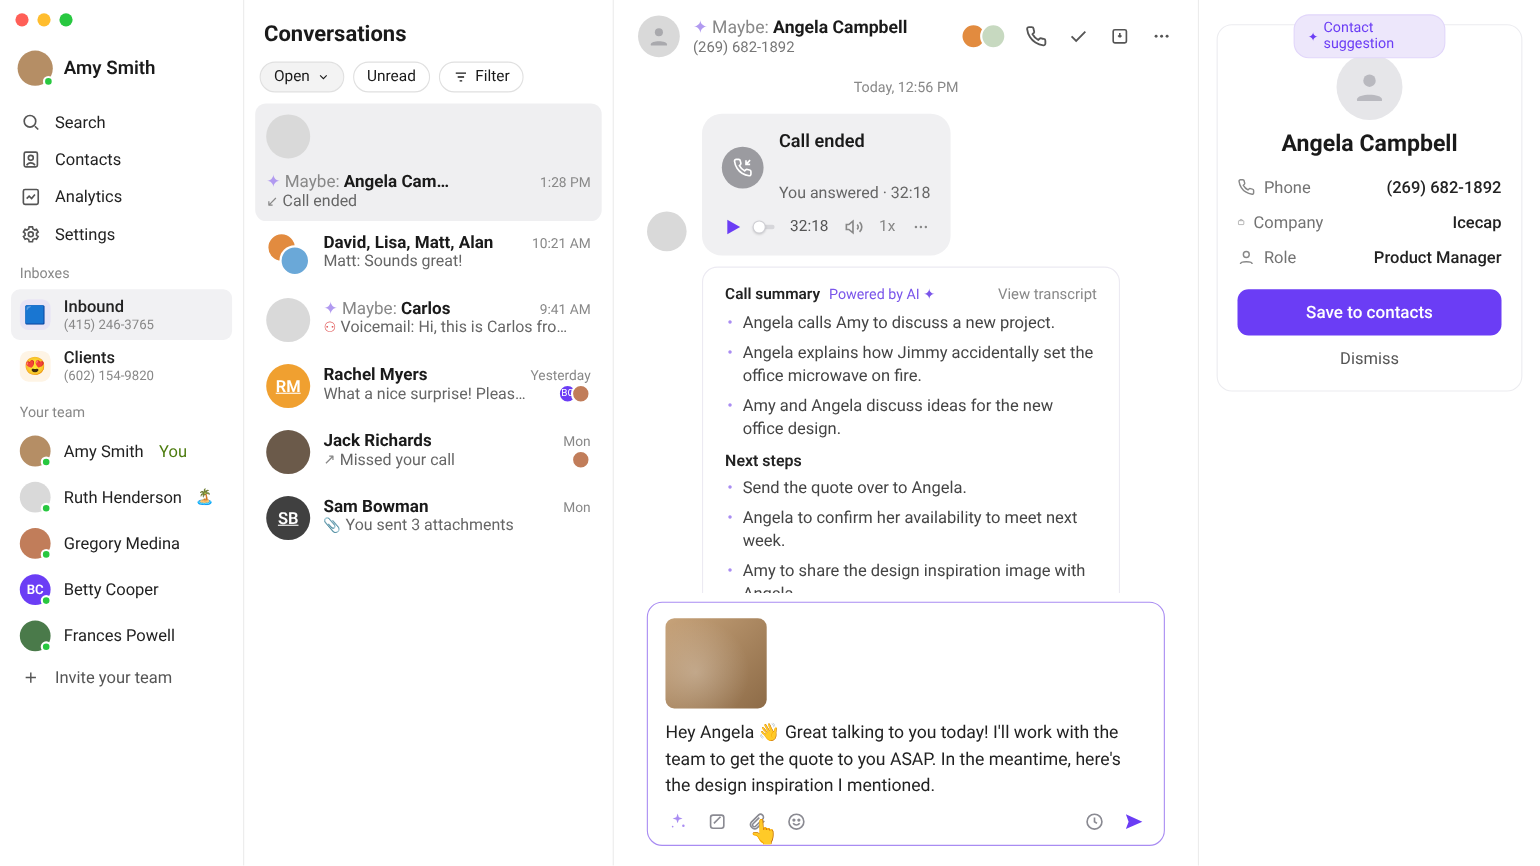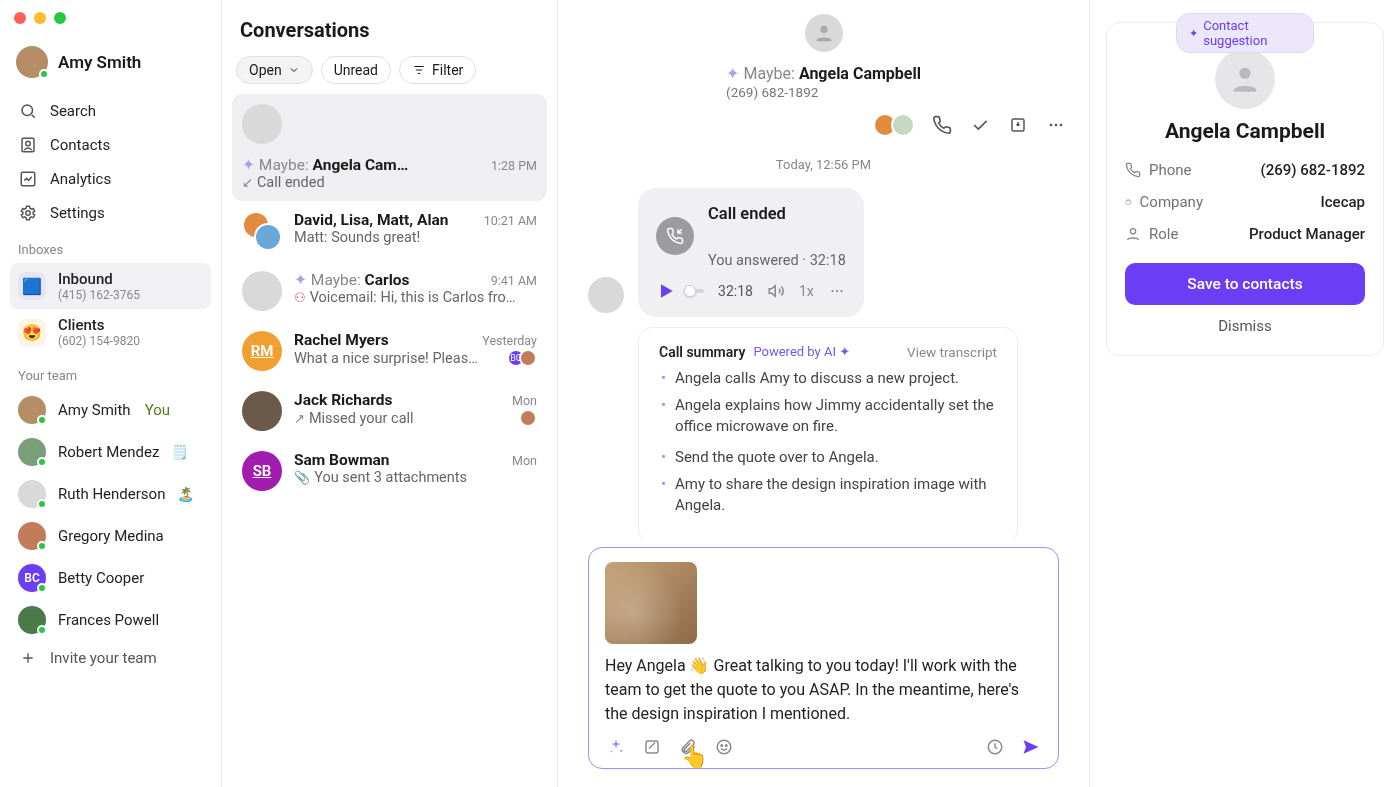--- a/index.html
+++ b/index.html
@@ -43,21 +43,21 @@
   .mini-ico{font-size:13px;color:#888;}
   .tiny-avs{display:flex;margin-left:auto;}
   .tiny-av{width:18px;height:18px;border-radius:50%;background:#999;border:2px solid #fff;margin-left:-6px;font-size:9px;display:flex;align-items:center;justify-content:center;color:#fff;}
   .stack-av{width:40px;height:40px;position:relative;}
   .stack-av .sa1,.stack-av .sa2{position:absolute;width:28px;height:28px;border-radius:50%;border:2px solid #fff;}
   .stack-av .sa1{top:0;left:0;background:#e28b3f;}
   .stack-av .sa2{bottom:0;right:0;background:#6aa8d8;}
   
   
   .chat { flex:1; display:flex; flex-direction:column; border-right:1px solid #ececec; min-width:0;}
-  .chat-header{display:flex;align-items:center;gap:12px;padding:14px 22px;flex-direction:column;}
+  .chat-header{display:flex;align-items:center;gap:12px;padding:14px 22px;}
   .chat-header .identity{display:flex;flex-direction:column;line-height:1.25;}
   .chat-header .name-line{font-size:16px;}
   .chat-header .phone{font-size:13.5px;color:#777;}
   .header-actions{margin-left:auto;display:flex;align-items:center;gap:16px;color:#555;}
   .pair-av{display:flex;}
   .pair-av span{width:24px;height:24px;border-radius:50%;border:2px solid #fff;margin-left:-6px;}
   .pair-av .p1{background:#e28b3f;margin-left:0;}
   .pair-av .p2{background:#c7d9c0;}
   .ico-btn{cursor:pointer;width:22px;height:22px;display:flex;align-items:center;justify-content:center;}
   .chat-body{flex:1;overflow-y:auto;padding:0 30px 12px;}
@@ -162,46 +162,39 @@
         </svg>
       </span>
     <span>Settings</span>
   </div>
 
   <div class="section-label">Inboxes</div>
   <div class="inbox-item active">
     <span class="inbox-icon" style="background:#e8e4f5">🟦</span>
     <span class="inbox-text">
       <span style="font-weight:500">Inbound</span>
-      <span class="inbox-sub">(415) 162-3765</span>
+      <span class="inbox-sub">(415) 246-3765</span>
     </span>
   </div>
   <div class="inbox-item">
     <span class="inbox-icon" style="background:#fef4e5">😍</span>
     <span class="inbox-text">
       <span style="font-weight:500">Clients</span>
       <span class="inbox-sub">(602) 154-9820</span>
     </span>
   </div>
 
   <div class="section-label">Your team</div>
   <div id="team-list">
       <div class="team-item">
         <span class="avatar" style="background:#b58e65">
           <span class="presence"></span>
         </span>
         <span>Amy Smith</span>
         <span class="team-you">You</span>
-      </div>
-      <div class="team-item">
-        <span class="avatar" style="background:#7a9e7a">
-          <span class="presence"></span>
-        </span>
-        <span>Robert Mendez</span>
-        <span class="emoji">🗒️</span>
       </div>
       <div class="team-item">
         <span class="avatar" style="background:#d9d9d9">
           <span class="presence"></span>
         </span>
         <span>Ruth Henderson</span>
         <span class="emoji">🏝️</span>
       </div>
       <div class="team-item">
         <span class="avatar" style="background:#c17d5a">
@@ -318,21 +311,21 @@
           <div class="conv-preview">
             <span class="mini-ico">↗</span>
             <span>Missed your call</span>
             <span class="tiny-avs">
               <span class="tiny-av" style="background:#c17d5a"></span>
             </span>
           </div>
         </div>
       </div>
       <div class="conv-item">
-        <span class="conv-avatar" style="background:#a21caf">SB</span>
+        <span class="conv-avatar" style="background:#404040">SB</span>
         <div class="conv-body">
           <div class="conv-top">
             <span class="conv-name"><b>Sam Bowman</b></span>
             <span class="conv-time">Mon</span>
           </div>
           <div class="conv-preview">
             <span class="mini-ico">📎</span>
             <span>You sent 3 attachments</span>
           </div>
         </div>
@@ -436,23 +429,26 @@
       <div class="summary-hdr">
         <span class="l">
             <b>Call summary</b> 
             <span class="ai">Powered by AI ✦</span>
           </span>
         <span class="trans">View transcript</span>
       </div>
       <ul id="summary-bullets">
           <li>Angela calls Amy to discuss a new project.</li>
           <li>Angela explains how Jimmy accidentally set the office microwave on fire.</li>
+          <li>Amy and Angela discuss ideas for the new office design.</li>
         </ul>
+      <div class="steps-label">Next steps</div>
       <ul id="summary-next">
           <li>Send the quote over to Angela.</li>
+          <li>Angela to confirm her availability to meet next week.</li>
           <li>Amy to share the design inspiration image with Angela.</li>
         </ul>
     </div>
   </div>
 
   <div class="composer">
     <div class="attach-preview"></div>
     <div class="composer-text">Hey Angela 👋 Great talking to you today! I'll work with the team to get the quote to you ASAP. In the meantime, here's the design inspiration I mentioned.</div>
     <div class="composer-bar">
       <span class="ico-btn" style="color:#a98cf2">

